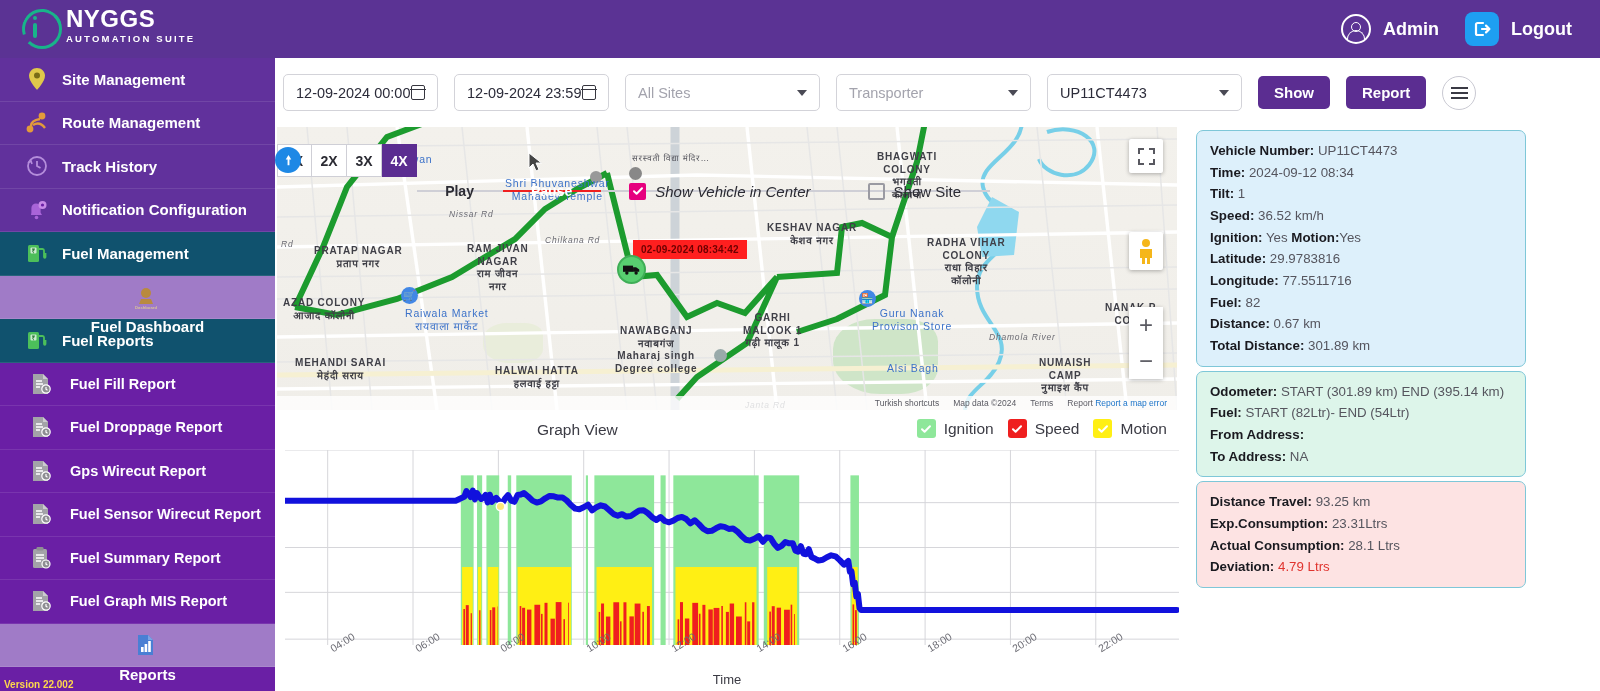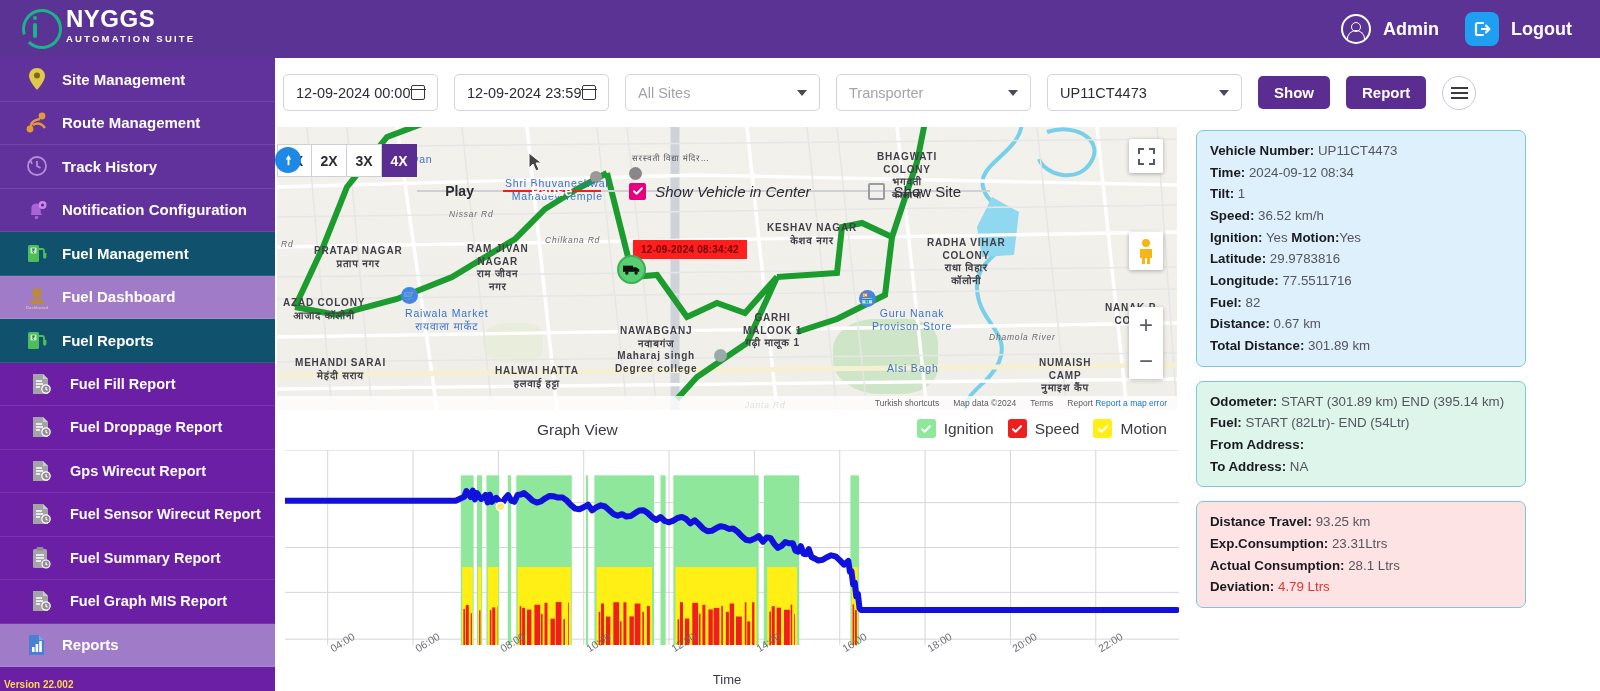--- a/index.html
+++ b/index.html
@@ -67,21 +67,21 @@
     position: absolute; left: 0; top: 58px; width: 275px; height: 633px;
     background: #6a1fa5; overflow: hidden;
   }
   .side-item {
     display: flex; align-items: center; height: 43.5px; padding-left: 16px;
     border-bottom: 1px solid rgba(255,255,255,.10);
     color: #ffffff; font-size: 15px; font-weight: bold; white-space: nowrap;
   }
   .side-item.lvl0 { background: #61319c; }
   .side-item.active-blue { background: #10526e; }
-  .side-item.active-light { background: #a07bc7; }
+  .side-item.active-light { background: #a07bc7; flex-direction: column; }
   .side-item.sub { background: #6a1fa5; font-size: 14.5px; padding-left: 20px; }
   .side-ico {
     width: 42px; flex: 0 0 42px; display: flex; align-items: center; justify-content: center;
   }
   .side-label { padding-left: 4px; }
   .side-item.sub .side-label { padding-left: 8px; }
   .version {
     position: absolute; left: 4px; bottom: 1px; color: #ffd94a; font-size: 10px; font-weight: bold;
   }
 
@@ -205,21 +205,21 @@
     transform: rotate(-32deg); transform-origin: left top; white-space: nowrap;
   }
   .xlabel {
     position: absolute; left: 0; right: 0; top: 262px; text-align: center;
     font-size: 13px; color: #3b3b44;
   }
 
   
   .panels { position: absolute; left: 1196px; top: 130px; width: 330px; }
   .panel {
-    border: 1.5px solid #7ec7d8; border-radius: 7px; padding: 9px 13px; margin-bottom: 14px;
+    border: 1.5px solid #7ec7d8; border-radius: 7px; padding: 9px 13px; margin-bottom: 4px;
     font-size: 13.3px; color: #2f2f36; line-height: 1.63;
   }
   .panel.info { background: #ddf0fb; }
   .panel.odo  { background: #ddf5ea; }
   .panel.cons { background: #fde3e3; }
   .panel b { color: #1a1a20; }
   .panel .muted { color: #55555e; }
   .panel .warn { color: #e0342f; }
 </style>
 </head>
@@ -542,21 +542,21 @@
         <div class="maplabel big" style="left: 466px; top: 165px;">GARHI<br>MALOOK 1<br>गढ़ी मालूक 1</div>
         <div class="maplabel poi" style="left: 595px; top: 160px;">Guru Nanak<br>Provison Store</div>
         <div class="maplabel rd" style="left: 712px; top: 185px;">Dhamola River</div>
         <div class="maplabel big" style="left: 762px; top: 210px;">NUMAISH<br>CAMP<br>नुमाइश कैंप</div>
         <div class="maplabel big" style="left: 18px; top: 210px;">MEHANDI SARAI<br>मेहंदी सराय</div>
         <div class="maplabel big" style="left: 218px; top: 218px;">HALWAI HATTA<br>हलवाई हट्टा</div>
         <div class="maplabel poi" style="left: 610px; top: 215px;">Alsi Bagh</div>
         <div class="maplabel rd" style="left: 468px; top: 253px;">Janta Rd</div>
       </div>
 
-    <div class="veh-tooltip" style="left:356px; top:113px;">12-09-2024 08:34:42</div>
+    <div class="veh-tooltip" style="left:356px; top:113px;">02-09-2024 08:34:42</div>
     <div class="veh-marker" style="left:340px; top:128px;">
       <svg width="17" height="13" viewBox="0 0 22 14">
         <rect x="0" y="2" width="13" height="8" fill="#111"></rect>
         <path d="M13 4h4l4 3v3h-8z" fill="#111"></path>
         <circle cx="5" cy="11.5" r="2.2" fill="#111"></circle>
           <circle cx="17" cy="11.5" r="2.2" fill="#111"></circle>
       </svg>
     </div>
 
     <div class="mapctl" style="right:14px; top:12px; width:34px; height:34px;">

